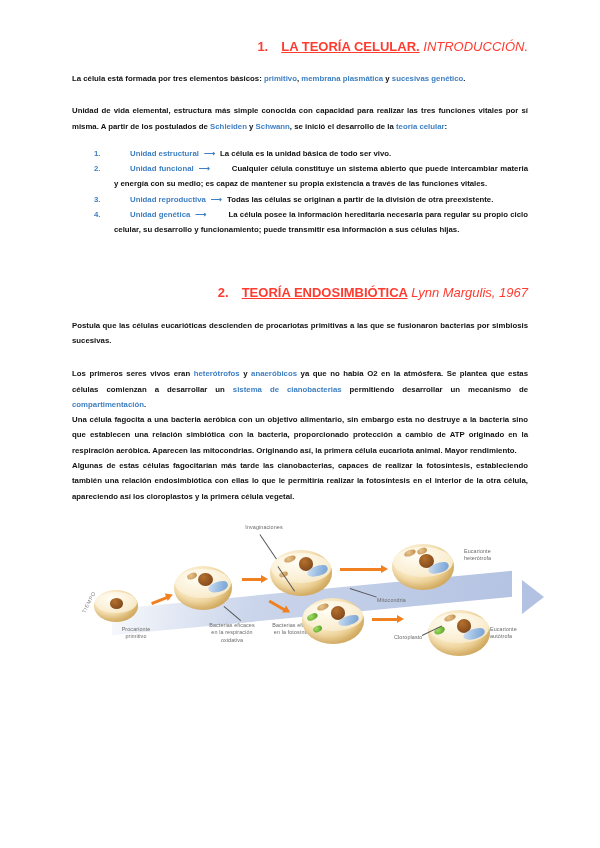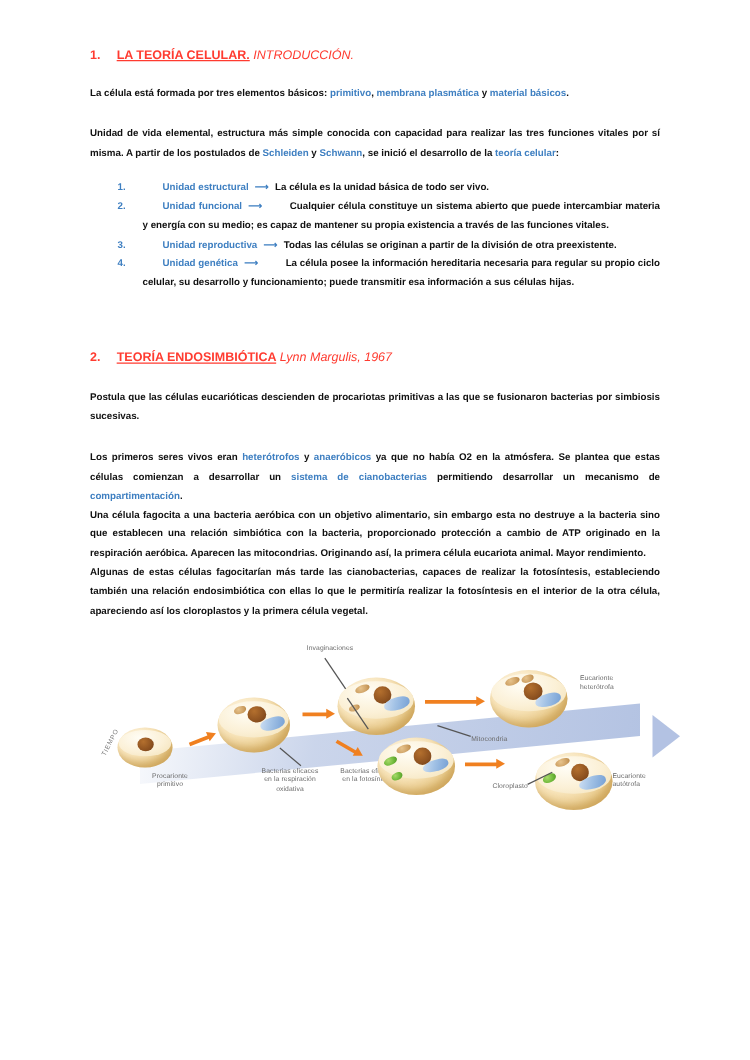--- a/index.html
+++ b/index.html
@@ -26,22 +26,22 @@
   .doc-title {
     text-align: center;
     font-size: 12.5px;
     font-weight: bold;
     color: #FF0000;
     letter-spacing: 0.2px;
     margin: 0;
     padding-top: 66px;
   }
   .section-heading {
-    text-align: left;
-    font-size: 10px;
+    text-align: right;
+    font-size: 13px;
     font-weight: bold;
     color: #FF3B30;
     margin: 0;
     padding-top: 0;
     white-space: nowrap;
   }
   .heading-1 { padding-top: 39px; }
   .heading-2 { padding-top: 47px; }
   .sh-num { font-weight: bold; }
   .sh-num-sp { display: inline-block; width: 13px; }
@@ -228,21 +228,21 @@
 
   <div class="section-heading heading-1">
     <span class="sh-num">1.</span><span class="sh-num-sp"></span><span class="sh-main">LA TEORÍA CELULAR.</span> <span class="sh-italic">INTRODUCCIÓN.</span>
   </div>
 
   <p class="para p-intro">
     <span>La célula está formada por tres elementos básicos:</span>
     <span class="blue">primitivo</span><span>,</span>
     <span class="blue">membrana plasmática</span>
     <span>y</span>
-    <span class="blue">material básicos</span><span>.</span>
+    <span class="blue">sucesivas genético</span><span>.</span>
   </p>
 
   <p class="para p-unidad">
     <span>Unidad de vida elemental, estructura más simple conocida con capacidad para realizar las tres funciones vitales por sí misma. A partir de los postulados de</span>
     <span class="blue">Schleiden</span>
     <span>y</span>
     <span class="blue">Schwann</span><span>, se inició el desarrollo de la</span>
     <span class="blue">teoría celular</span><span>:</span>
   </p>
 

